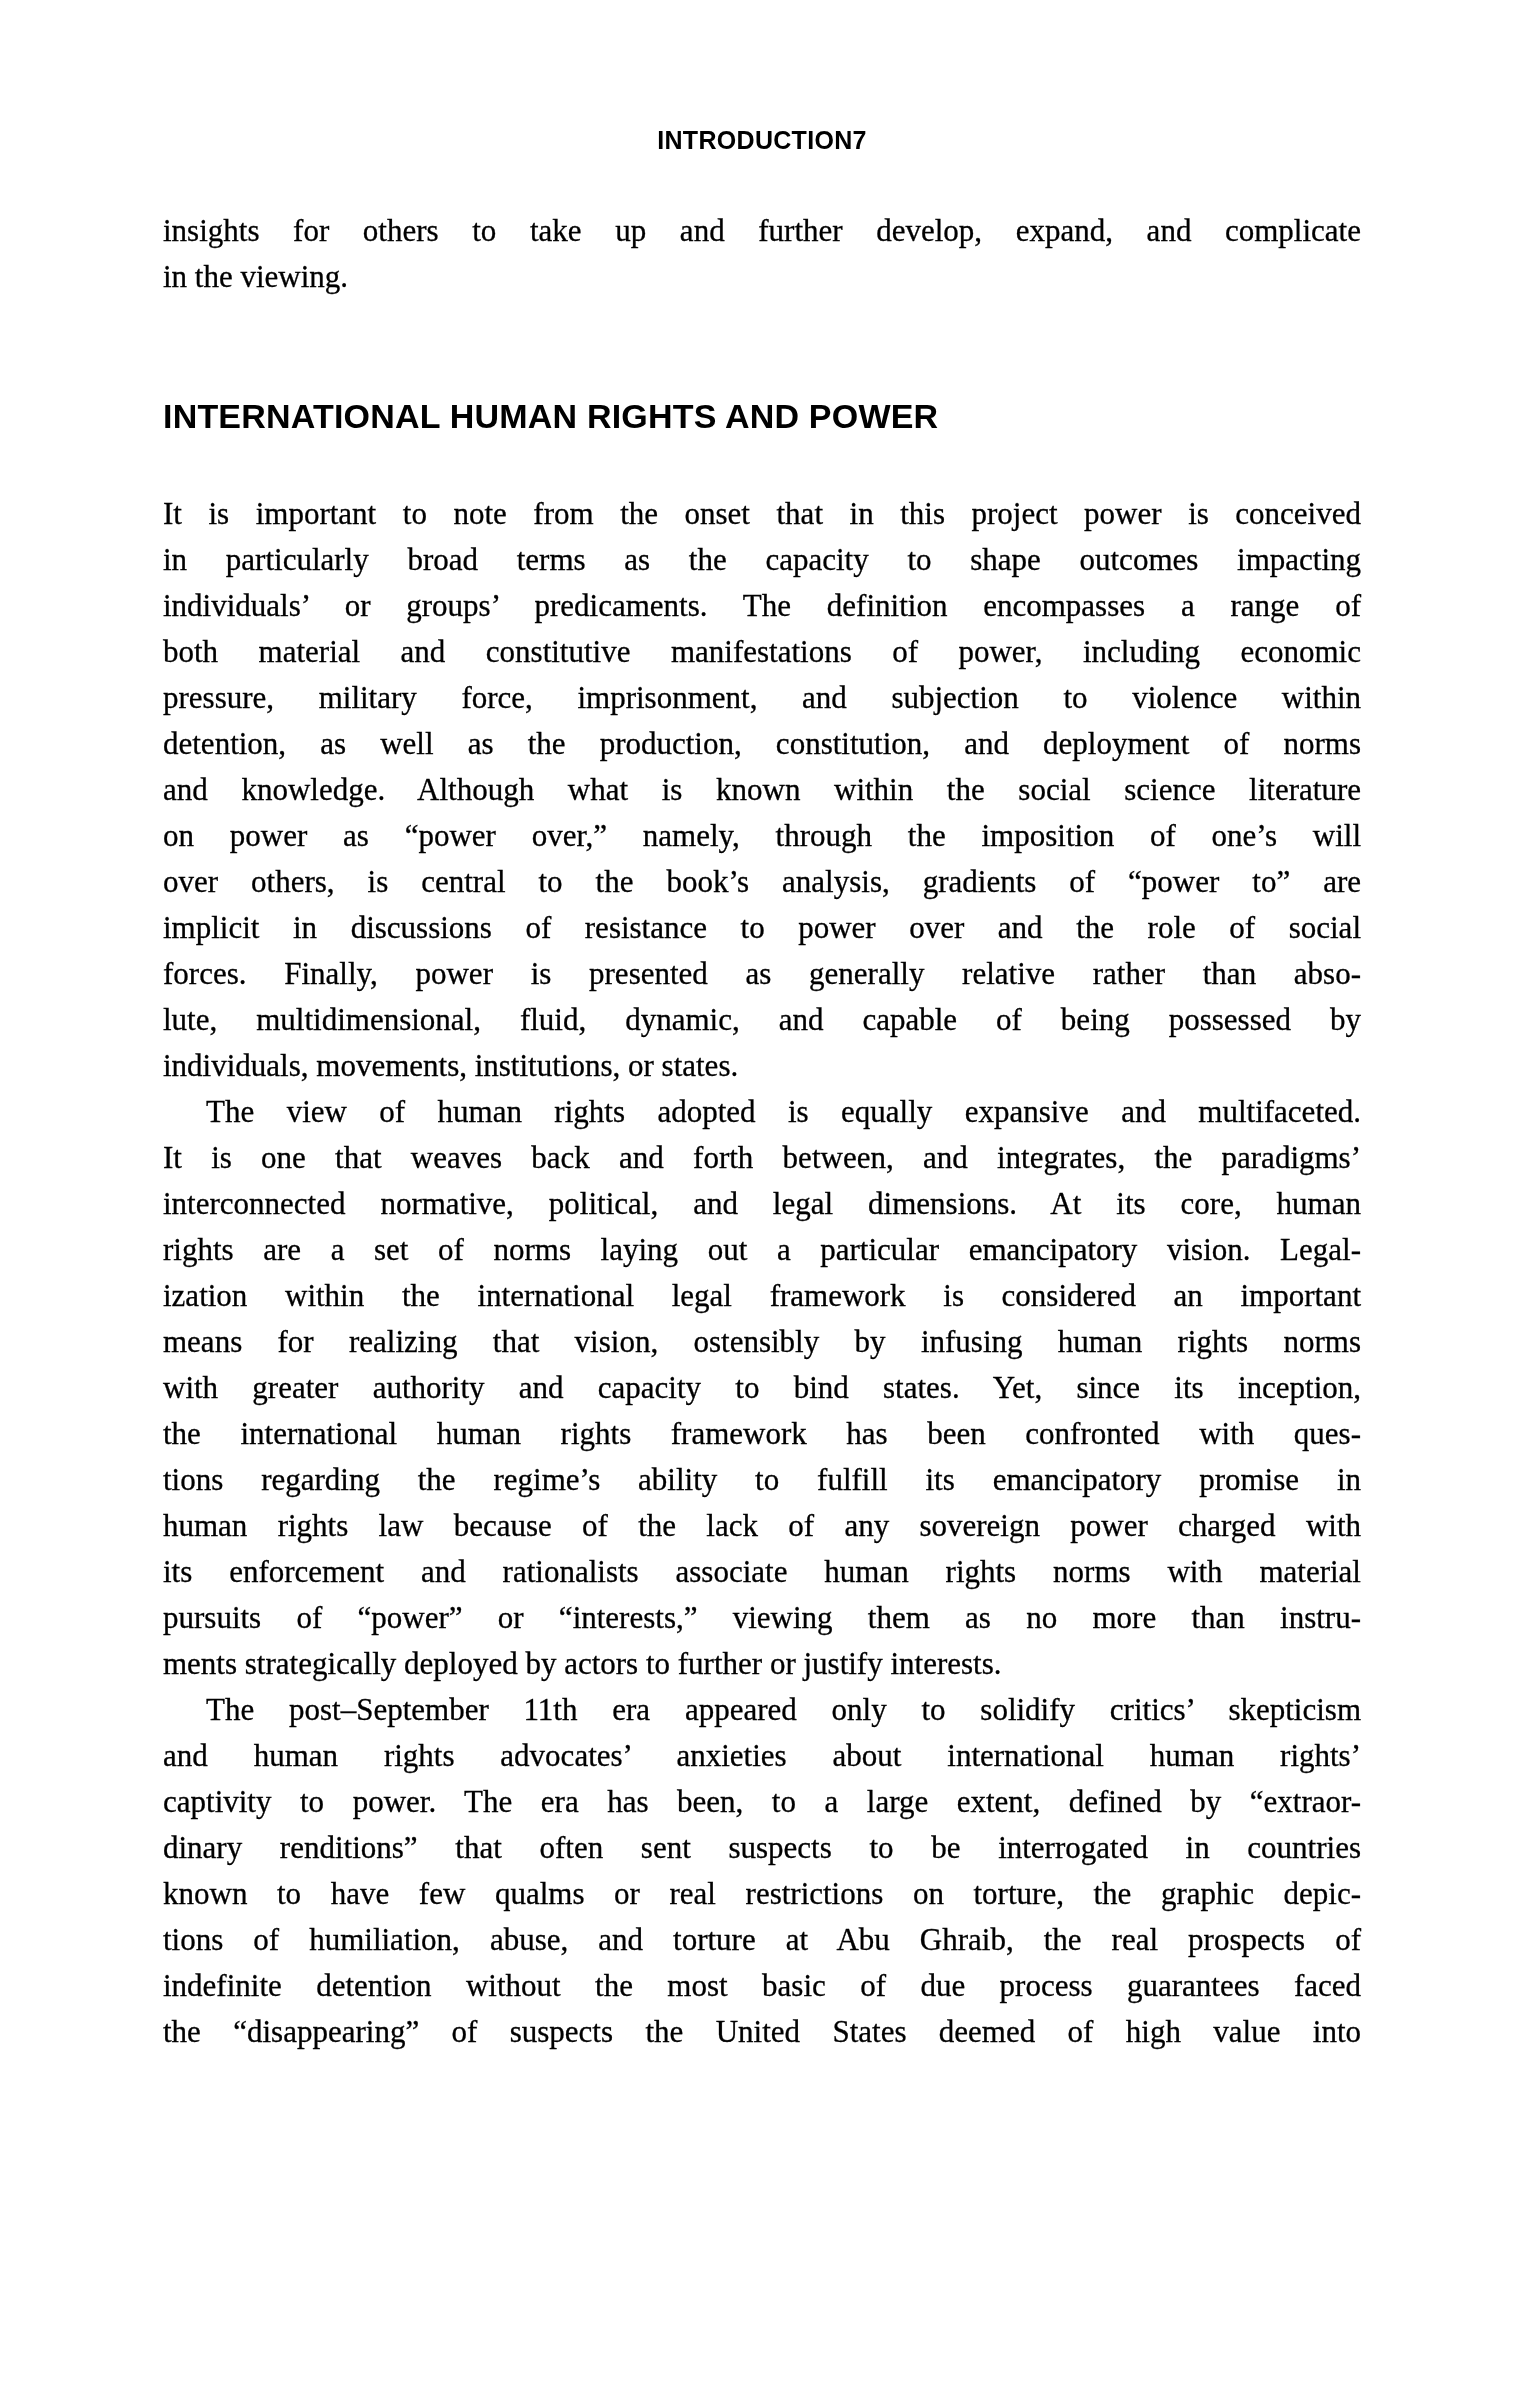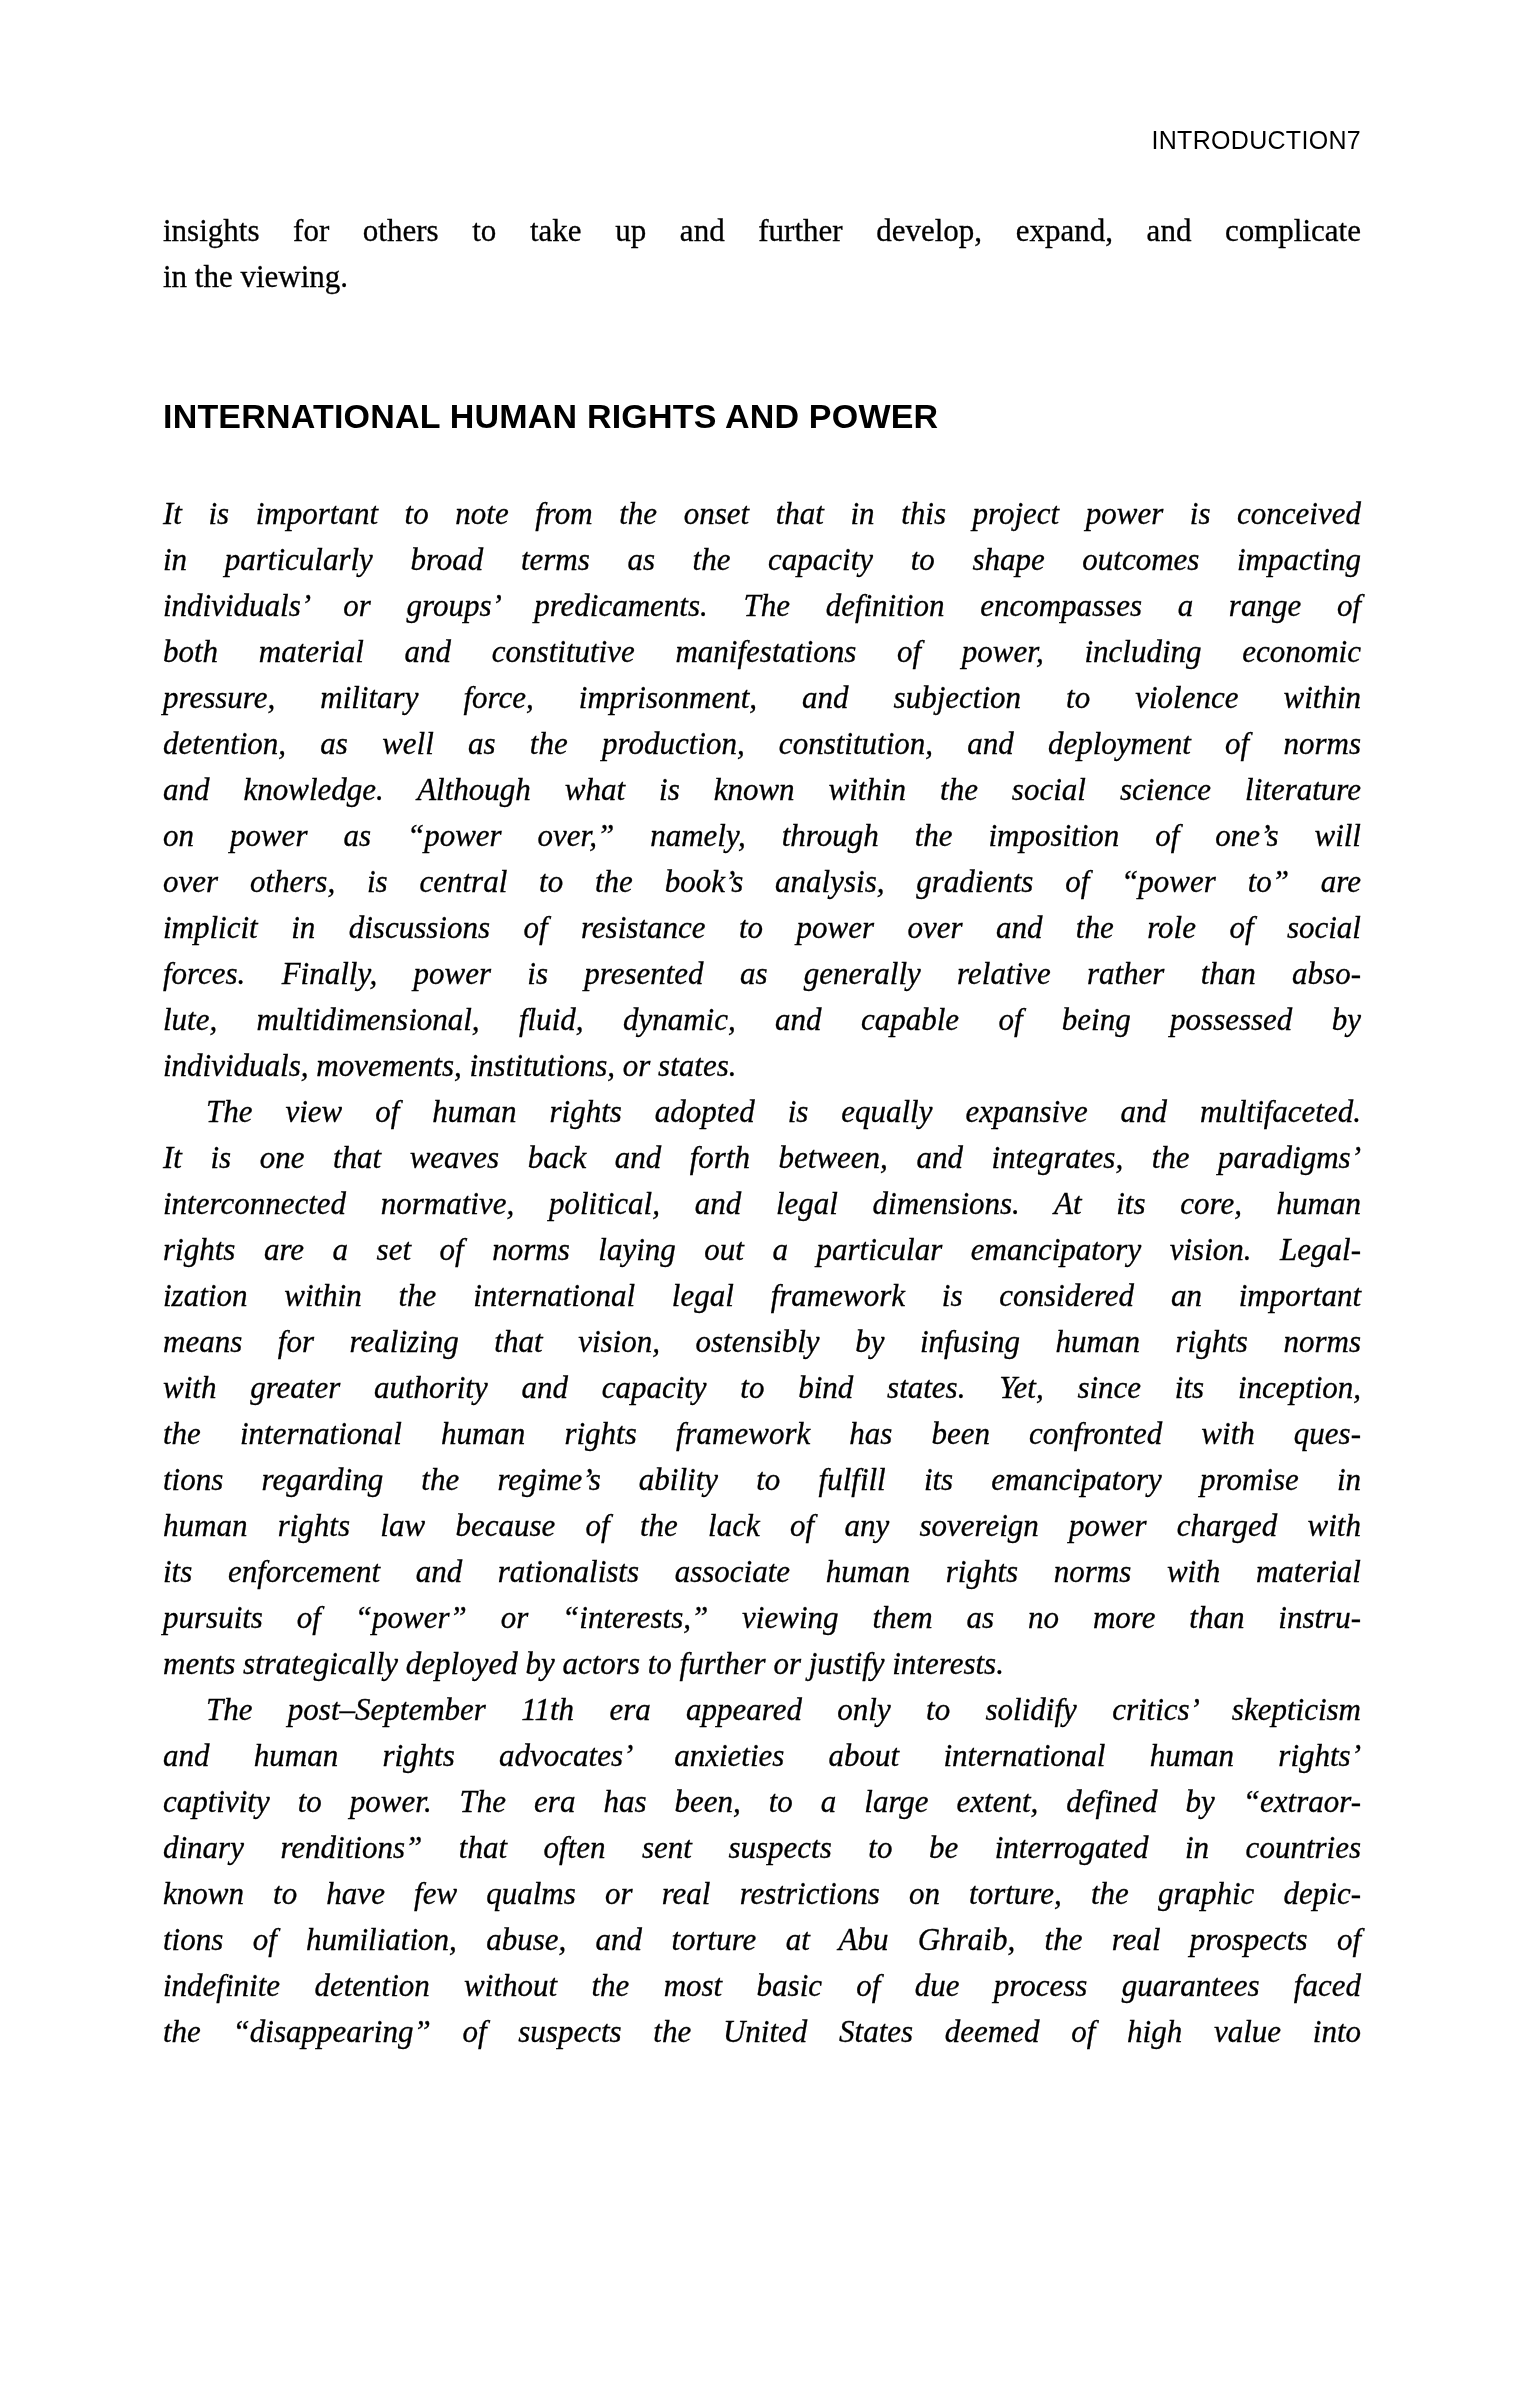--- a/index.html
+++ b/index.html
@@ -10,24 +10,24 @@
     margin: 0 auto;
     background: #ffffff;
     color: #000000;
     box-sizing: border-box;
     padding: 125px 160px 0 163px;
     font-family: "Liberation Serif", serif;
     overflow: hidden;
   }
   .running-header {
     display: flex;
-    justify-content: flex-end;
+    justify-content: center;
     align-items: baseline;
     font-family: "Liberation Sans", sans-serif;
-    font-weight: 400;
+    font-weight: 700;
     font-size: 25px;
     line-height: 30px;
     letter-spacing: 0.3px;
   }
   .fragment {
     margin-top: 53px;
     font-size: 31px;
     line-height: 46px;
   }
   .section-heading {
@@ -35,21 +35,20 @@
     font-family: "Liberation Sans", sans-serif;
     font-weight: 700;
     font-size: 34px;
     line-height: 32px;
     letter-spacing: 0.2px;
   }
   .body-text {
     margin-top: 59px;
     font-size: 31px;
     line-height: 46px;
-    font-style: italic;
   }
   .paragraph { margin: 0; }
   .line {
     text-align: justify;
     text-align-last: justify;
     text-justify: inter-word;
     white-space: normal;
     -webkit-text-stroke: 0.3px #000;
   }
   .line.last { text-align-last: left; }

